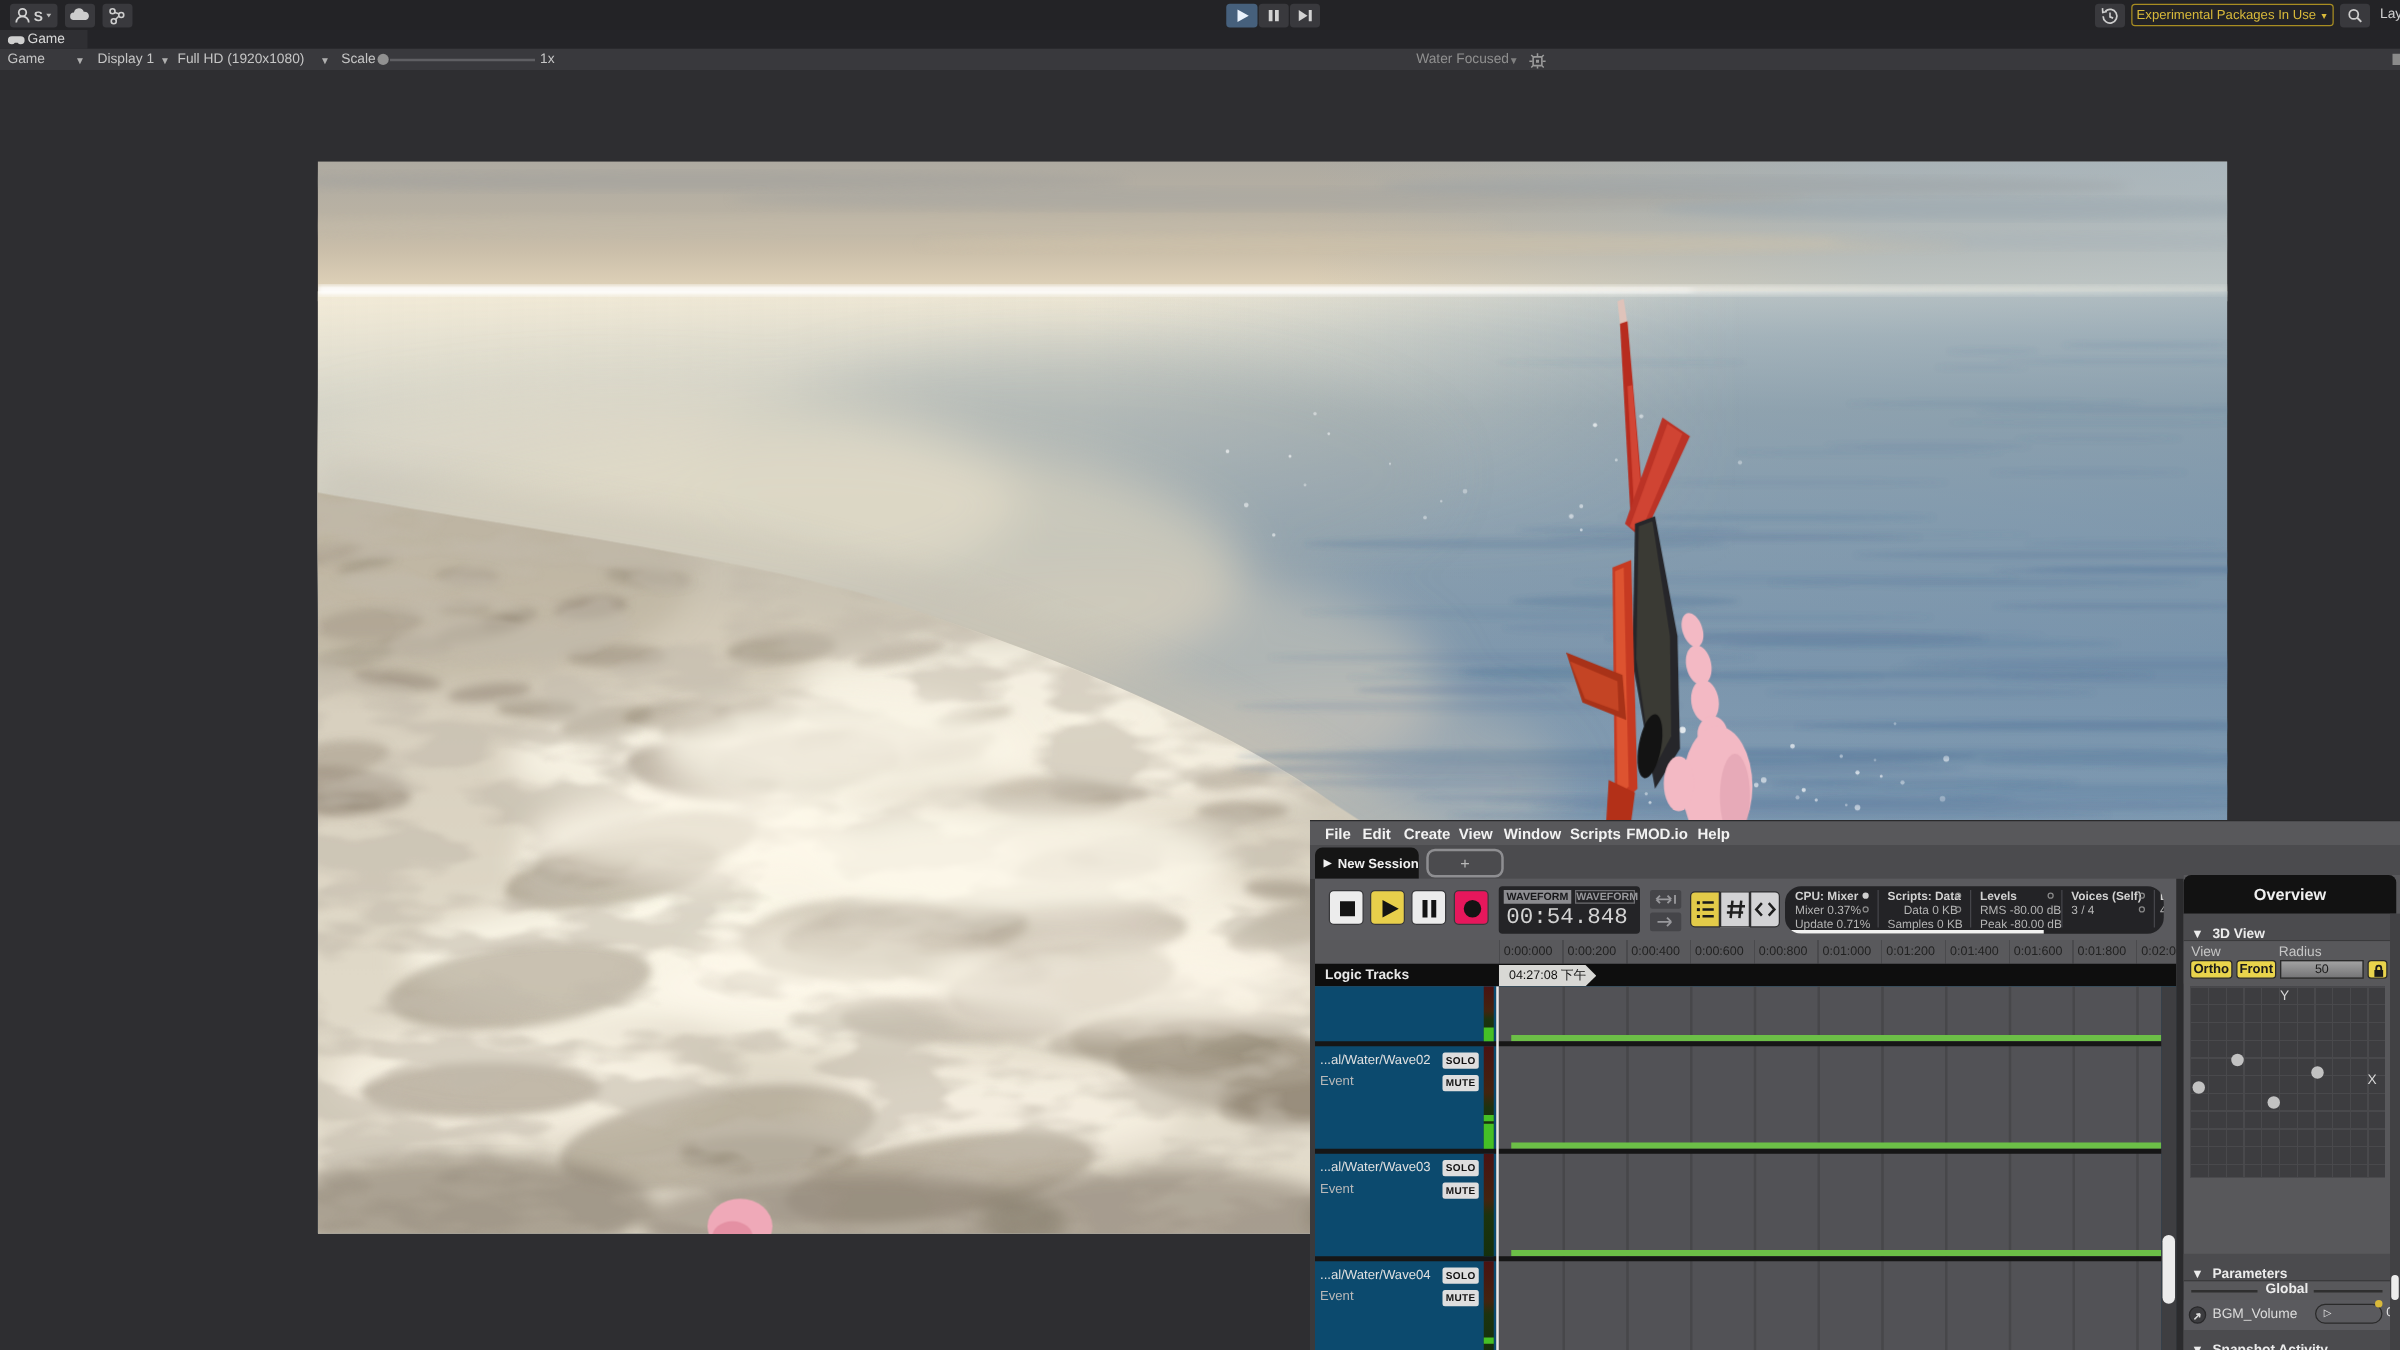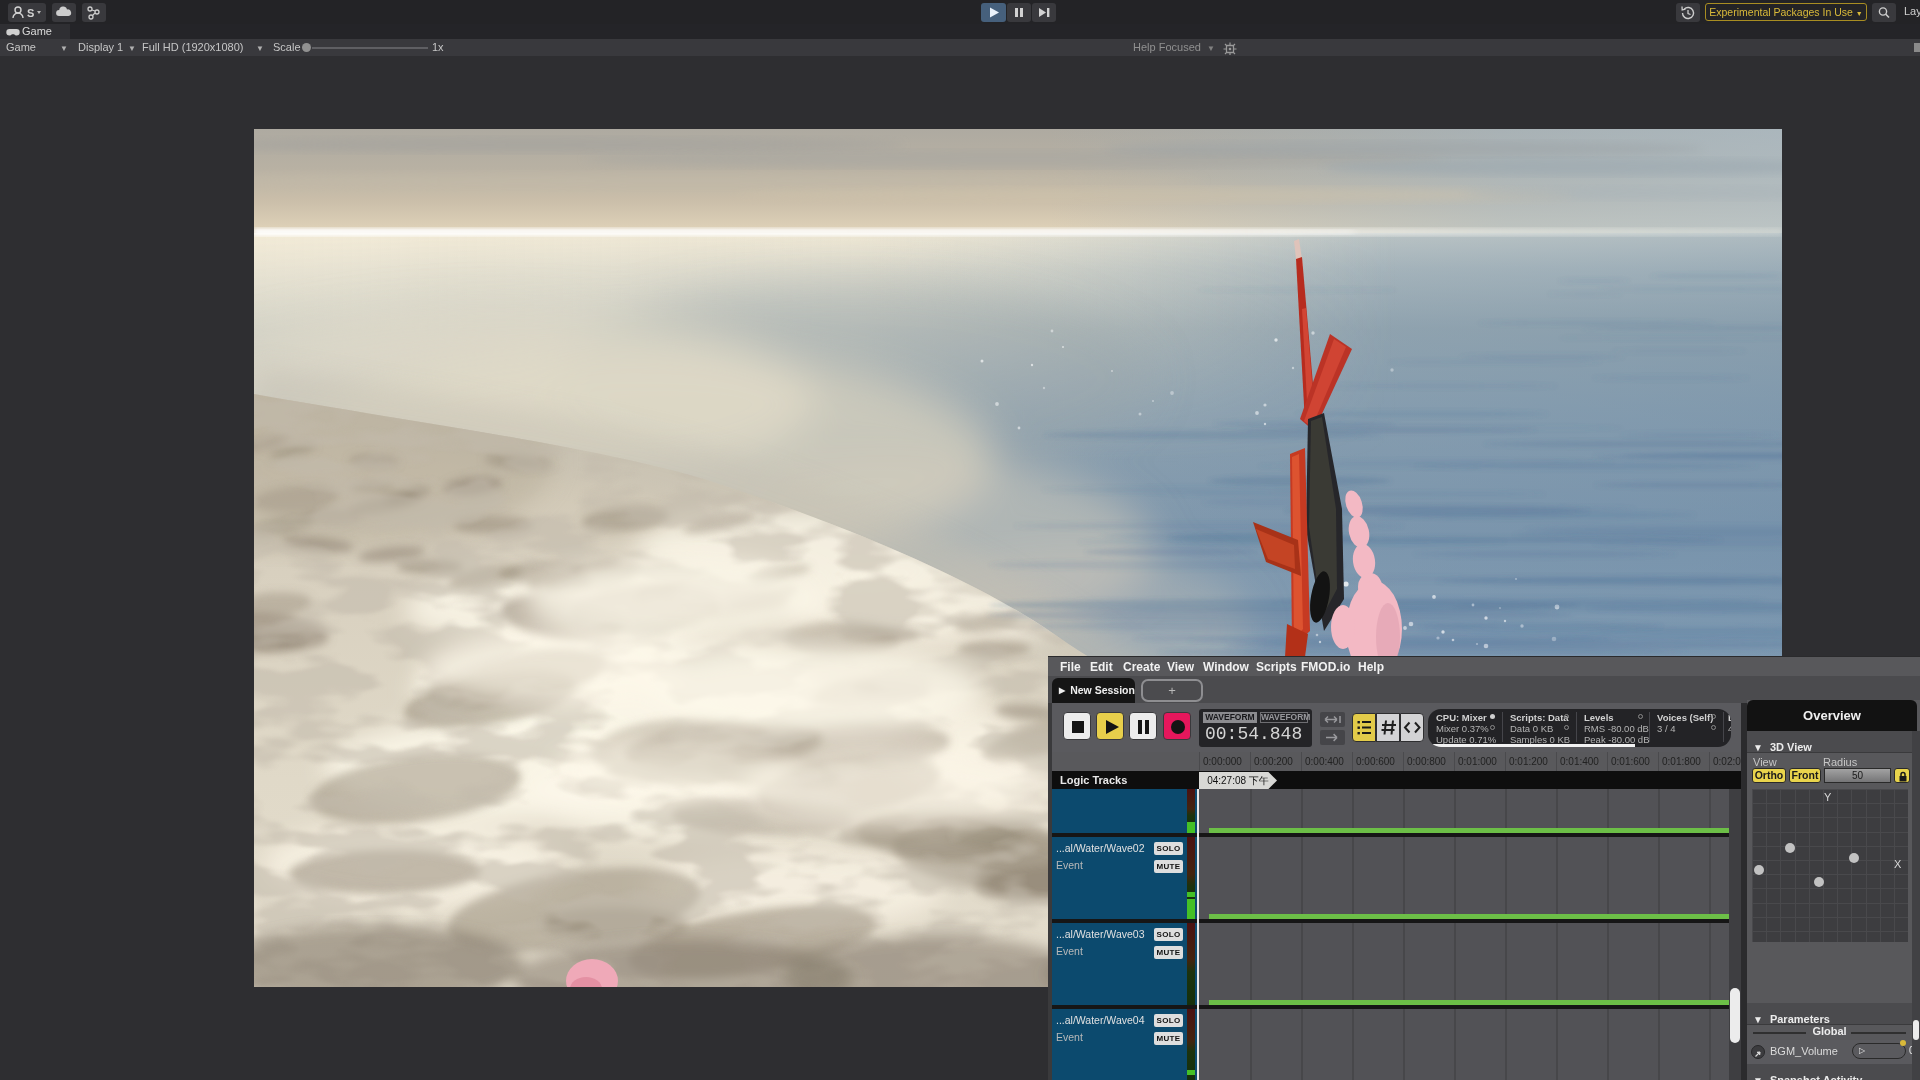--- a/index.html
+++ b/index.html
@@ -471,21 +471,21 @@
     <div style="position:absolute; left:6px; top:2px;">Game</div>
     <div style="position:absolute; left:60px; top:5px; font-size:8px; color:#b0b0b0;">▼</div>
     <div style="position:absolute; left:78px; top:2px;">Display 1</div>
     <div style="position:absolute; left:128px; top:5px; font-size:8px; color:#b0b0b0;">▼</div>
     <div style="position:absolute; left:142px; top:2px;">Full HD (1920x1080)</div>
     <div style="position:absolute; left:256px; top:5px; font-size:8px; color:#b0b0b0;">▼</div>
     <div style="position:absolute; left:273px; top:2px;">Scale</div>
     <div style="position:absolute; left:302px; top:4px; width:9px; height:9px; border-radius:50%; background:#919191;"></div>
     <div style="position:absolute; left:312px; top:8px; width:116px; height:1.5px; background:#5f5f63;"></div>
     <div style="position:absolute; left:432px; top:2px;">1x</div>
-    <div style="position:absolute; left:1133px; top:2px; color:#909090;">Help Focused</div>
+    <div style="position:absolute; left:1133px; top:2px; color:#909090;">Water Focused</div>
     <div style="position:absolute; left:1207px; top:5px; font-size:8px; color:#808080;">▼</div>
     <svg width="16" height="14" style="position:absolute;left:1222px;top:2px">
         <rect x="4.5" y="4.5" width="7" height="7" rx="1" fill="none" stroke="#9a9a9a" stroke-width="1.3"></rect>
         <rect x="6.8" y="6.8" width="2.4" height="2.4" fill="#9a9a9a"></rect>
         <path d="M8,1.5 L8,4 M8,12 L8,14 M1.5,8 L4,8 M12,8 L14.5,8 M3,3 L5,5 M11,5 L13,3 M3,13 L5,11 M11,11 L13,13" stroke="#9a9a9a" stroke-width="1.2"></path>
       </svg>
     <div style="position:absolute; left:1914px; top:4px; width:6px; height:9px; background:#8a8a8a;"></div>
   </div>
 
 
@@ -561,21 +561,21 @@
           </svg></div>
 
       <div class="fm" style="left:380px; top:6px; width:303px; height:38px; background:#232326; border-radius:13px; overflow:hidden;">
         <div class="stitle" style="left:8px;">CPU: Mixer</div>
         <div class="srow2" style="left:8px;">Mixer 0.37%</div>
         <div class="srow3" style="left:8px;">Update 0.71%</div>
         <div style="position:absolute; left:62px; top:5px; width:5px; height:5px; border-radius:50%; background:#cfcfcf;"></div>
         <div style="position:absolute; left:62px; top:16px; width:5px; height:5px; border-radius:50%; border:1px solid #8a8a8a;"></div>
         <div class="svert" style="left:74px;"></div>
         <div class="stitle" style="left:82px;">Scripts: Data</div>
-        <div class="srow2" style="left:82px;">Data 0 KB</div>
+        <div class="srow2" style="left:95px;">Data 0 KB</div>
         <div class="srow3" style="left:82px;">Samples 0 KB</div>
         <div style="position:absolute; left:136px; top:5px; width:5px; height:5px; border-radius:50%; border:1px solid #8a8a8a;"></div>
         <div style="position:absolute; left:136px; top:16px; width:5px; height:5px; border-radius:50%; border:1px solid #8a8a8a;"></div>
         <div class="svert" style="left:148px;"></div>
         <div class="stitle" style="left:156px;">Levels</div>
         <div class="srow2" style="left:156px;">RMS -80.00 dB</div>
         <div class="srow3" style="left:156px;">Peak -80.00 dB</div>
         <div style="position:absolute; left:210px; top:5px; width:5px; height:5px; border-radius:50%; border:1px solid #8a8a8a;"></div>
         <div class="svert" style="left:221px;"></div>
         <div class="stitle" style="left:229px;">Voices (Self)</div>

